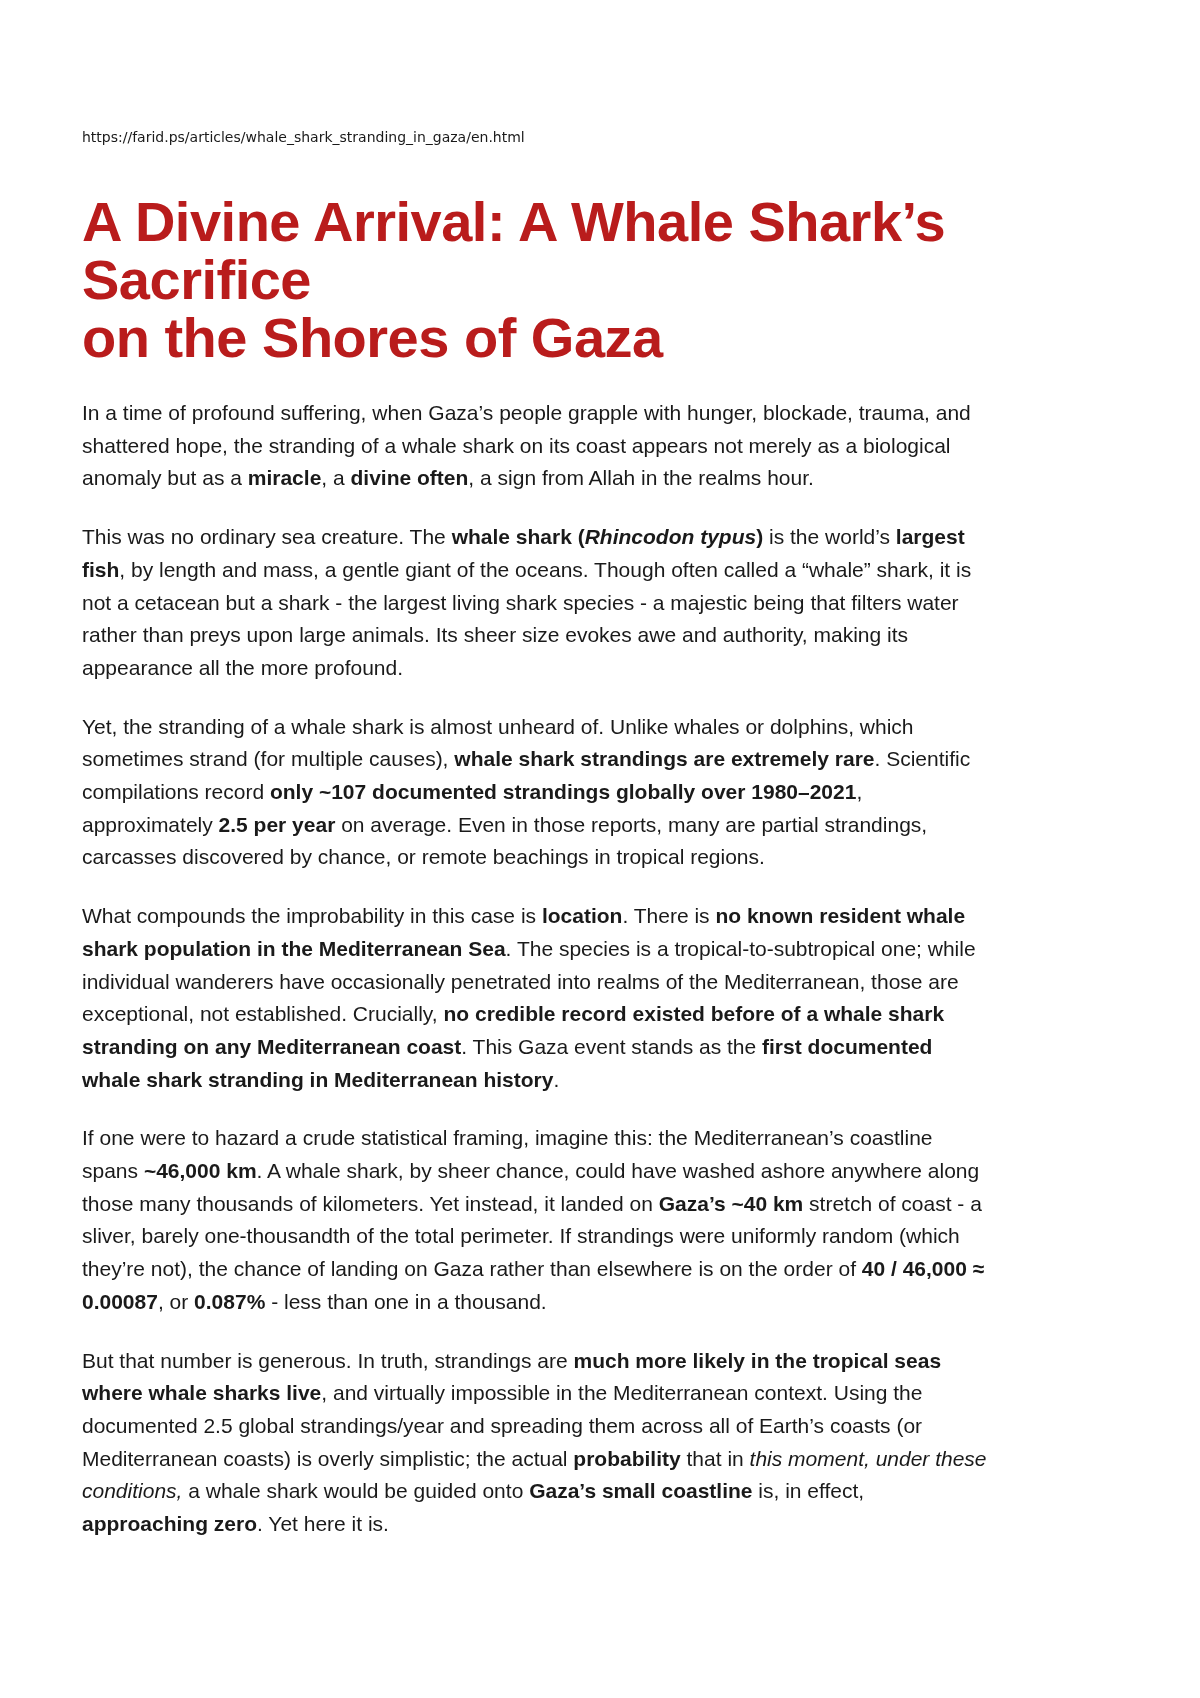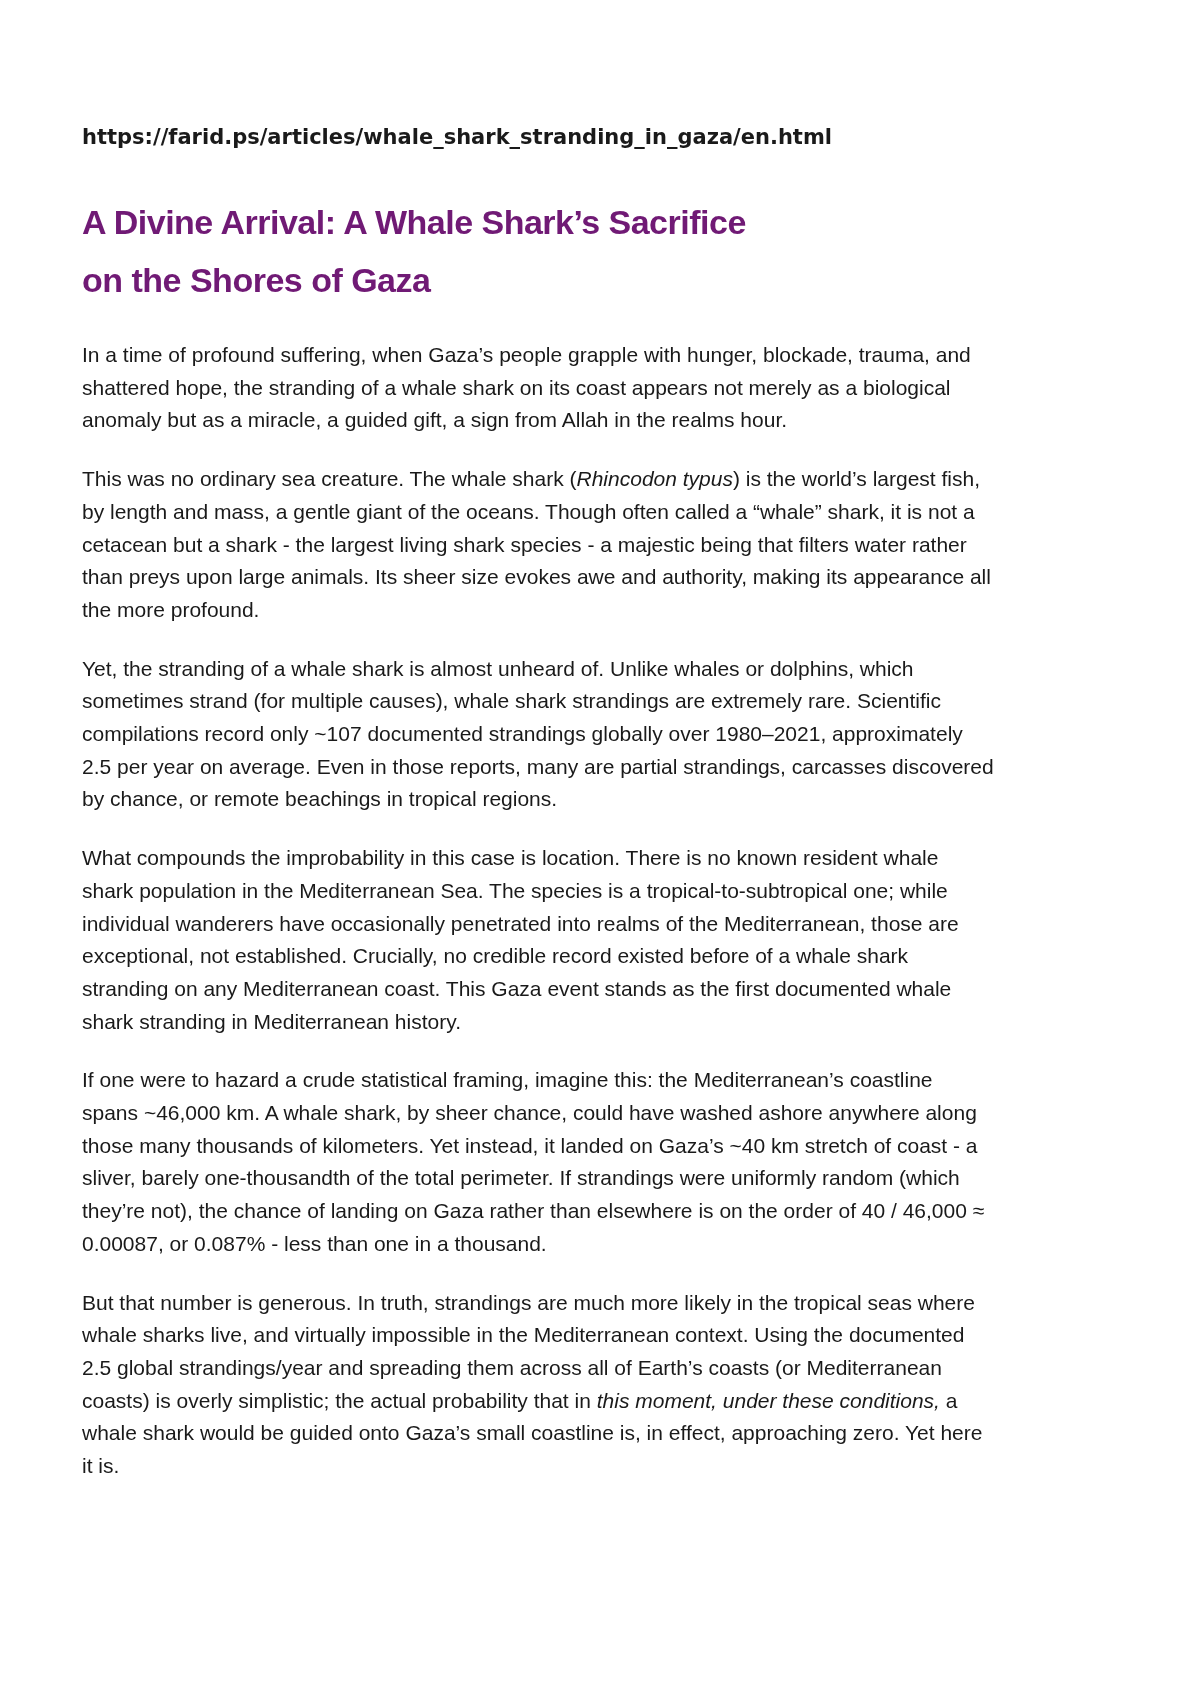--- a/index.html
+++ b/index.html
@@ -16,58 +16,57 @@
     font-family: "Liberation Sans", "DejaVu Sans", sans-serif;
     color: #1a1a1a;
     box-sizing: border-box;
   }
   .content {
     padding: 0 95px 0 82px;
   }
   .url-line {
     margin: 122px 0 0 0;
     font-family: "DejaVu Sans", "Liberation Sans", sans-serif;
-    font-size: 21px;
+    font-size: 14px;
     line-height: 30px;
     color: #1a1a1a;
     white-space: nowrap;
-    font-weight: bold;
   }
   h1.title {
     margin: 41px 0 30px 0;
-    font-size: 34px;
+    font-size: 56px;
     line-height: 58px;
     font-weight: 700;
     letter-spacing: -0.5px;
-    color: #701a75;
+    color: #b91c1c;
     white-space: pre-line;
     max-width: 1030px;
   }
   .article-body p {
     margin: 0 0 26px 0;
     font-size: 21px;
     line-height: 32.7px;
     max-width: 912px;
     text-align: left;
     -webkit-hyphens: auto;
     hyphens: auto;
   }
-  .article-body .b { font-weight: 400; }
+  .article-body .b { font-weight: 700; }
   .article-body .i { font-style: italic; }
 </style>
 </head>
 <body>
 
 <div class="page">
   <div class="content">
     <div class="url-line">https://farid.ps/articles/whale_shark_stranding_in_gaza/en.html</div>
     <h1 class="title">A Divine Arrival: A Whale Shark’s Sacrifice
 on the Shores of Gaza</h1>
     <div class="article-body">
-        <p><span>In a time of profound suffering, when Gaza’s people grapple with hunger, blockade, trauma, and shattered hope, the stranding of a whale shark on its coast appears not merely as a biological anomaly but as a </span><span class="b">miracle</span><span>, a </span><span class="b">guided gift</span><span>, a sign from Allah in the realms hour.</span></p>
+        <p><span>In a time of profound suffering, when Gaza’s people grapple with hunger, blockade, trauma, and shattered hope, the stranding of a whale shark on its coast appears not merely as a biological anomaly but as a </span><span class="b">miracle</span><span>, a </span><span class="b">divine often</span><span>, a sign from Allah in the realms hour.</span></p>
         <p><span>This was no ordinary sea creature. The </span><span class="b">whale shark (</span><span class="b i">Rhincodon typus</span><span class="b">)</span><span> is the world’s </span><span class="b">largest fish</span><span>, by length and mass, a gentle giant of the oceans. Though often called a “whale” shark, it is not a cetacean but a shark - the largest living shark species - a majestic being that filters water rather than preys upon large animals. Its sheer size evokes awe and authority, making its appearance all the more profound.</span></p>
         <p><span>Yet, the stranding of a whale shark is almost unheard of. Unlike whales or dolphins, which sometimes strand (for multiple causes), </span><span class="b">whale shark strandings are extremely rare</span><span>. Scientific compilations record </span><span class="b">only ~107 documented strandings globally over 1980–2021</span><span>, approximately </span><span class="b">2.5 per year</span><span> on average. Even in those reports, many are partial strandings, carcasses discovered by chance, or remote beachings in tropical regions.</span></p>
         <p><span>What compounds the improbability in this case is </span><span class="b">location</span><span>. There is </span><span class="b">no known resident whale shark population in the Mediterranean Sea</span><span>. The species is a tropical-to-subtropical one; while individual wanderers have occasionally penetrated into realms of the Mediterranean, those are exceptional, not established. Crucially, </span><span class="b">no credible record existed before of a whale shark stranding on any Mediterranean coast</span><span>. This Gaza event stands as the </span><span class="b">first documented whale shark stranding in Mediterranean history</span><span>.</span></p>
         <p><span>If one were to hazard a crude statistical framing, imagine this: the Mediterranean’s coastline spans </span><span class="b">~46,000 km</span><span>. A whale shark, by sheer chance, could have washed ashore anywhere along those many thousands of kilometers. Yet instead, it landed on </span><span class="b">Gaza’s ~40 km</span><span> stretch of coast - a sliver, barely one-thousandth of the total perimeter. If strandings were uniformly random (which they’re not), the chance of landing on Gaza rather than elsewhere is on the order of </span><span class="b">40 / 46,000 ≈ 0.00087</span><span>, or </span><span class="b">0.087%</span><span> - less than one in a thousand.</span></p>
         <p><span>But that number is generous. In truth, strandings are </span><span class="b">much more likely in the tropical seas where whale sharks live</span><span>, and virtually impossible in the Mediterranean context. Using the documented 2.5 global strandings/year and spreading them across all of Earth’s coasts (or Mediterranean coasts) is overly simplistic; the actual </span><span class="b">probability</span><span> that in </span><span class="i">this moment, under these conditions,</span><span> a whale shark would be guided onto </span><span class="b">Gaza’s small coastline</span><span> is, in effect, </span><span class="b">approaching zero</span><span>. Yet here it is.</span></p>
       </div>
   </div>
 </div>
 
 </body></html>

